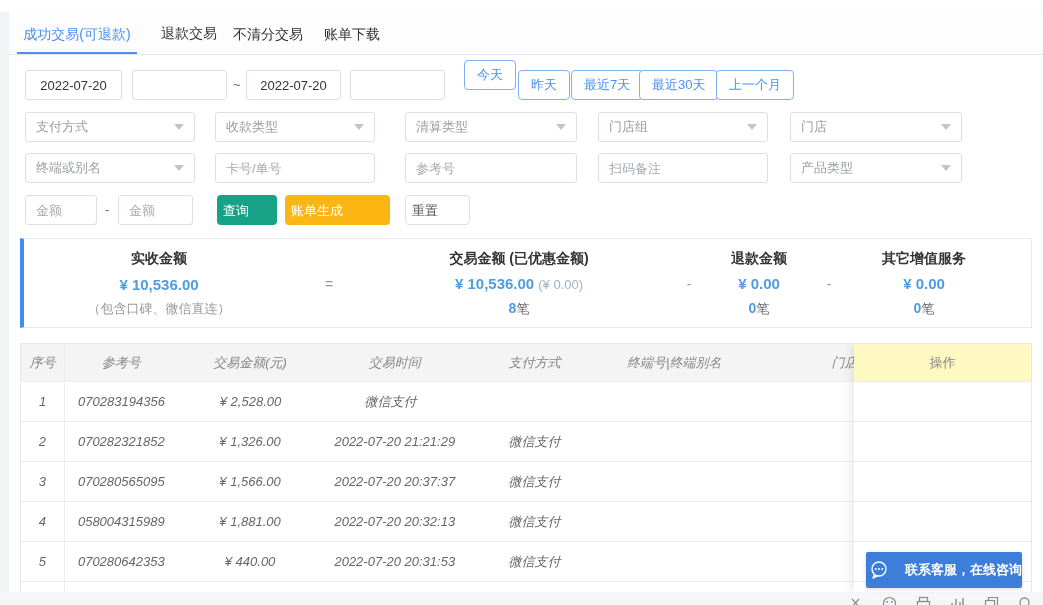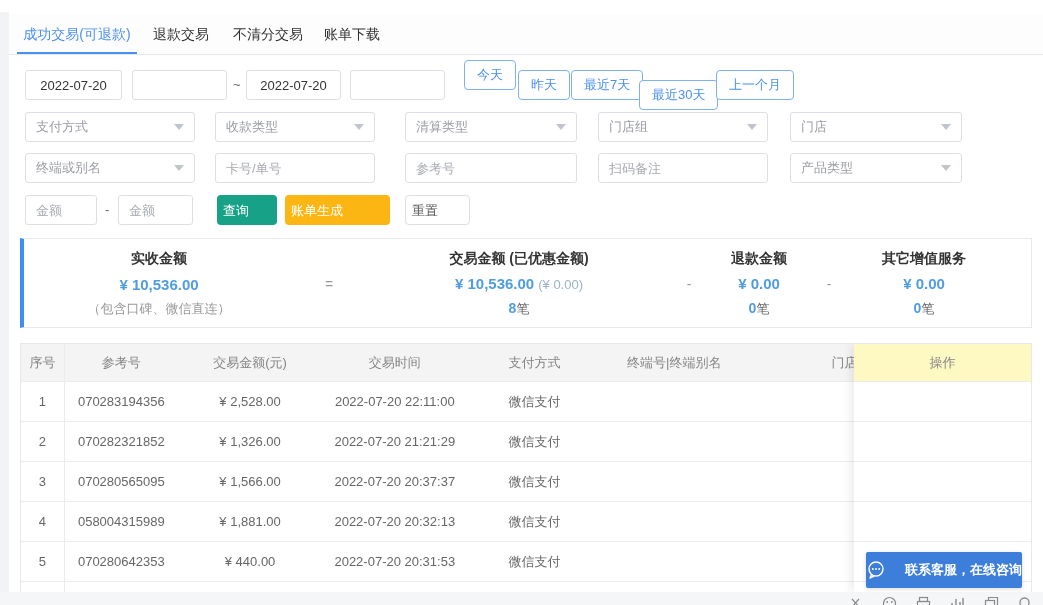--- a/index.html
+++ b/index.html
@@ -35,59 +35,59 @@
   .s-extra{font-size:13px;font-weight:normal;color:#9bb4c9;margin-left:4px;}
   .s-note{font-size:13px;color:#999;}
   .s-count-num{font-size:14px;color:#4f9de0;font-weight:bold;}
   .s-count-unit{font-size:13px;color:#666;}
   .s-op{display:flex;align-items:center;justify-content:center;color:#999;font-size:14px;padding-top:2px;}
 
   
   .table-wrap{position:absolute;left:20px;top:343px;width:1012px;height:249px;box-sizing:border-box;border:1px solid #e8e8e8;border-bottom:none;overflow:hidden;background:#fff;}
   .t-row{display:flex;height:40px;box-sizing:border-box;border-bottom:1px solid #ececec;background:#fff;}
   .t-head{height:38px;background:#f4f4f5;}
-  .t-cell{display:flex;align-items:center;justify-content:center;font-size:13px;color:#666;box-sizing:border-box;overflow:hidden;white-space:nowrap;}
+  .t-cell{display:flex;align-items:center;justify-content:center;font-size:13px;color:#666;box-sizing:border-box;overflow:hidden;white-space:nowrap;font-style:italic;}
   .t-head .t-cell{color:#858585;}
   .c0{width:44px;border-right:1px solid #ececec;}
   .c1{width:113px;}.c2{width:145px;}.c3{width:145px;}.c4{width:135px;}.c5{width:145px;}.c6{width:196px;}.c7{width:89px;}
   .ops-col{position:absolute;top:0;right:0;width:177px;height:100%;background:#fff;box-shadow:-4px 0 8px rgba(0,0,0,0.07);}
   .ops-head{height:38px;box-sizing:border-box;background:#fef9c3;border-bottom:1px solid #ececec;display:flex;align-items:center;justify-content:center;font-size:13px;color:#858585;}
   .ops-cell{height:40px;box-sizing:border-box;border-bottom:1px solid #ececec;}
 
   
-  .contact{position:absolute;left:866px;top:552px;width:156px;height:36px;background:#3d7edb;border-radius:2px;display:flex;align-items:center;justify-content:space-between;gap:16px;cursor:pointer;box-shadow:0 1px 4px rgba(0,0,0,.15);}
+  .contact{position:absolute;left:866px;top:552px;width:156px;height:36px;background:#3d7edb;border-radius:2px;display:flex;align-items:center;justify-content:flex-end;gap:16px;cursor:pointer;box-shadow:0 1px 4px rgba(0,0,0,.15);}
   .contact-label{color:#fff;font-size:13px;font-weight:bold;}
 
   
   .bicons{position:absolute;left:848px;top:596px;display:flex;gap:19px;}
   .bicon{width:15px;height:15px;}
   .bicon svg{display:block;}
 </style>
 </head>
 <body>
 
 <div class="screen">
   <div class="left-strip"></div>
 
   <div class="tabbar">
     <div class="tab active" style="left:8px;width:120px;">成功交易(可退款)</div>
-    <div class="tab" style="left:144px;width:56px;">退款交易</div>
+    <div class="tab" style="left:152px;width:56px;font-family:Liberation Serif, serif;">退款交易</div>
     <div class="tab" style="left:224px;width:70px;">不清分交易</div>
     <div class="tab" style="left:314px;width:58px;">账单下载</div>
   </div>
 
   <input class="ctrl date" style="left: 25px; top: 70px; width: 97px;" value="2022-07-20">
   <input class="ctrl" style="left: 132px; top: 70px; width: 95px;" value="">
   <span class="sep" style="left:233px;top:77px;">~</span>
   <input class="ctrl date" style="left: 246px; top: 70px; width: 95px;" value="2022-07-20">
   <input class="ctrl" style="left: 350px; top: 70px; width: 95px;" value="">
   <button class="qbtn" style="left:464px;top:60px;">今天</button>
   <button class="qbtn" style="left:518px;top:70px;">昨天</button>
   <button class="qbtn" style="left:571px;top:70px;">最近7天</button>
-  <button class="qbtn" style="left:639px;top:80px;text-align:right;">最近30天</button>
+  <button class="qbtn" style="left:639px;top:70px;text-align:right;">最近30天</button>
   <button class="qbtn" style="left:716px;top:70px;">上一个月</button>
 
   <div class="ctrl sel" style="left:25px;top:112px;width:170px;">
     <span>支付方式</span>
     <span class="caret"></span>
   </div>
   <div class="ctrl sel" style="left:215px;top:112px;width:160px;">
     <span>收款类型</span>
     <span class="caret"></span>
   </div>
@@ -166,21 +166,20 @@
       <div class="t-cell c4">支付方式</div>
       <div class="t-cell c5">终端号|终端别名</div>
       <div class="t-cell c6">门店</div>
       <div class="t-cell c7"></div>
     </div>
 
     <div class="t-row">
       <div class="t-cell c0">1</div>
       <div class="t-cell c1">070283194356</div>
       <div class="t-cell c2">¥ 2,528.00</div>
-      <div class="t-cell c3">2022-07-20 22:11:00</div>
       <div class="t-cell c4">微信支付</div>
       <div class="t-cell c5"></div>
       <div class="t-cell c6"></div>
       <div class="t-cell c7"></div>
     </div>
     <div class="t-row">
       <div class="t-cell c0">2</div>
       <div class="t-cell c1">070282321852</div>
       <div class="t-cell c2">¥ 1,326.00</div>
       <div class="t-cell c3">2022-07-20 21:21:29</div>

